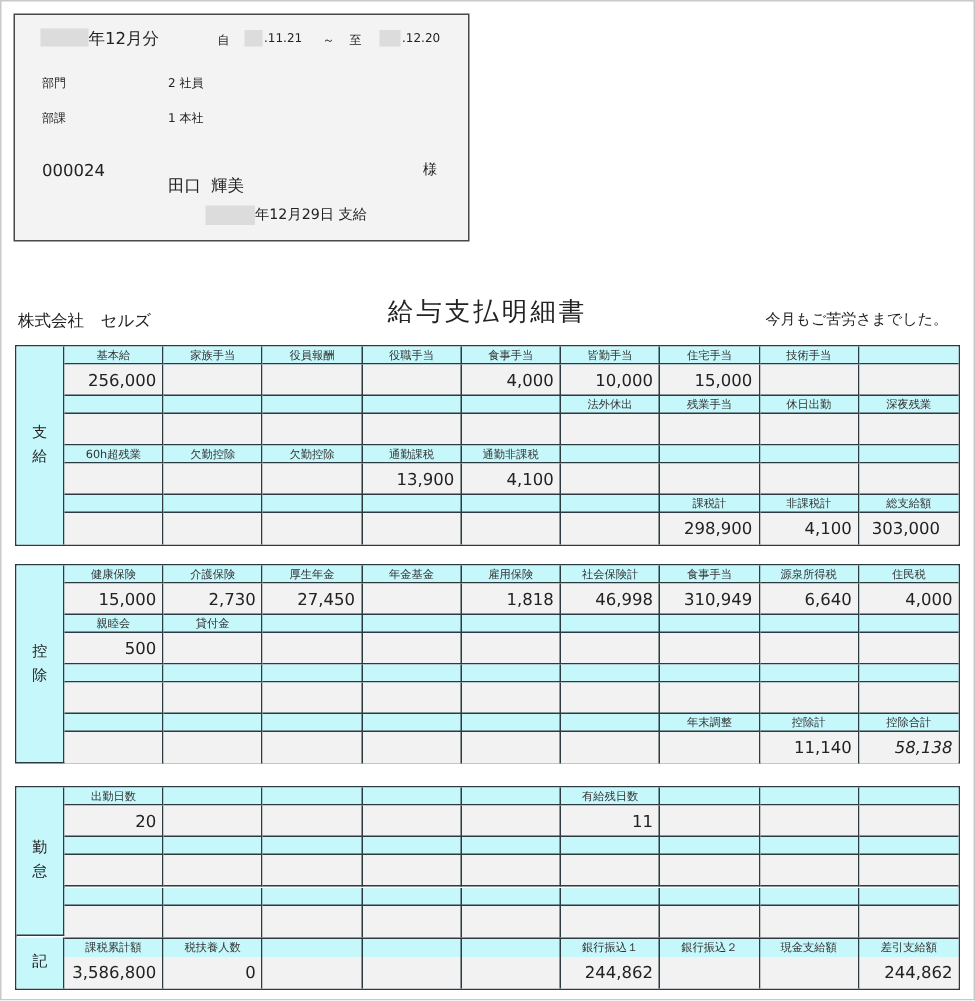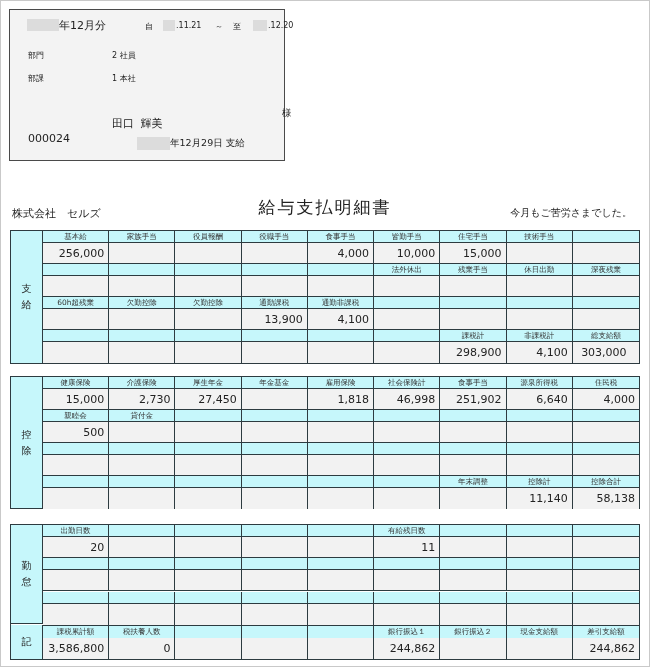--- a/index.html
+++ b/index.html
@@ -1,19 +1,19 @@
 <!DOCTYPE html>
 <html><head>
 <meta charset="utf-8">
 <style>
   * { box-sizing: border-box; margin: 0; padding: 0; }
   html, body { width: 650px; height: 667px; background: #ffffff; overflow: hidden; }
   body { font-family: "DejaVu Sans", "Liberation Sans", sans-serif; color: #222; position: relative; }
   .page-frame { position: absolute; left: 0; top: 0; width: 650px; height: 667px; border: 1px solid #c9c9c9; }
-  .header-box { position: absolute; left: 9px; top: 9px; width: 276px; height: 152px; background: #f3f3f3; border: 1px solid #4a4a4a; }
+  .header-box { position: absolute; left: 9px; top: 9px; width: 304px; height: 152px; background: #f3f3f3; border: 1px solid #4a4a4a; }
   .hb { position: absolute; white-space: nowrap; }
   .blur { position: absolute; background: #dcdcdc; }
   .t-small { font-size: 8px; }
   .t-med { font-size: 9.5px; }
   .t-big { font-size: 11px; }
   .company { position: absolute; left: 12px; top: 206px; font-size: 11px; }
   .title { position: absolute; left: 0; width: 650px; top: 196px; text-align: center; font-size: 17px; letter-spacing: 2px; }
   .thanks { position: absolute; right: 18px; top: 206px; font-size: 10px; }
 
   .section { position: absolute; left: 10px; width: 630px; border: 1.5px solid #2d3b40; }
@@ -39,21 +39,21 @@
   <span class="hb t-small" style="left:205px;top:11px;">～</span>
   <span class="hb t-small" style="left:223px;top:11px;">至</span>
   <div class="blur" style="left:243px;top:10px;width:14px;height:11px;"></div>
   <span class="hb t-small" style="left:258px;top:11px;">.12.20</span>
 
   <span class="hb t-small" style="left:18px;top:40px;">部門</span>
   <span class="hb t-small" style="left:102px;top:40px;">2 社員</span>
   <span class="hb t-small" style="left:18px;top:63px;">部課</span>
   <span class="hb t-small" style="left:102px;top:63px;">1 本社</span>
 
-  <span class="hb t-big" style="left:18px;top:97px;margin-top:25px;">000024</span>
+  <span class="hb t-big" style="left:18px;top:97px;">000024</span>
   <span class="hb t-big" style="left:102px;top:106px;font-family:Liberation Mono, monospace;">田口 輝美</span>
   <span class="hb t-med" style="left:272px;top:97px;">様</span>
 
   <div class="blur" style="left:127px;top:127px;width:33px;height:13px;"></div>
   <span class="hb t-med" style="left:160px;top:127px;">年12月29日 支給</span>
 </div>
 
 <span class="company">株式会社　セルズ</span>
 <span class="title">給与支払明細書</span>
 <span class="thanks">今月もご苦労さまでした。</span>
@@ -153,21 +153,21 @@
       <div class="c h">社会保険計</div>
       <div class="c h">食事手当</div>
       <div class="c h">源泉所得税</div>
       <div class="c h last">住民税</div>
       <div class="c v">15,000</div>
       <div class="c v">2,730</div>
       <div class="c v">27,450</div>
       <div class="c v"></div>
       <div class="c v">1,818</div>
       <div class="c v">46,998</div>
-      <div class="c v">251,902</div>
+      <div class="c v">310,949</div>
       <div class="c v">6,640</div>
       <div class="c v last">4,000</div>
       <div class="c h">親睦会</div>
       <div class="c h">貸付金</div>
       <div class="c h"></div>
       <div class="c h"></div>
       <div class="c h"></div>
       <div class="c h"></div>
       <div class="c h"></div>
       <div class="c h"></div>
@@ -209,21 +209,21 @@
       <div class="c h">控除計</div>
       <div class="c h last">控除合計</div>
       <div class="c v" style="border-bottom: none;"></div>
       <div class="c v" style="border-bottom: none;"></div>
       <div class="c v" style="border-bottom: none;"></div>
       <div class="c v" style="border-bottom: none;"></div>
       <div class="c v" style="border-bottom: none;"></div>
       <div class="c v" style="border-bottom: none;"></div>
       <div class="c v" style="border-bottom: none;"></div>
       <div class="c v" style="border-bottom: none;">11,140</div>
-      <div class="c v last" style="border-bottom: none;">58,138</div>
+      <div class="c v last" style="border-bottom: none; font-style: italic;">58,138</div>
     </div>
 </div>
 
 <div class="section" style="top:524px;height:136px;">
   <div class="sec-label" style="bottom:35px;border-bottom:1.5px solid #2d3b40;">
     <span>勤</span>
     <span>怠</span>
   </div>
   <div class="grid" style="bottom:34px;" id="grid-attendance">
       <div class="c h">出勤日数</div>

